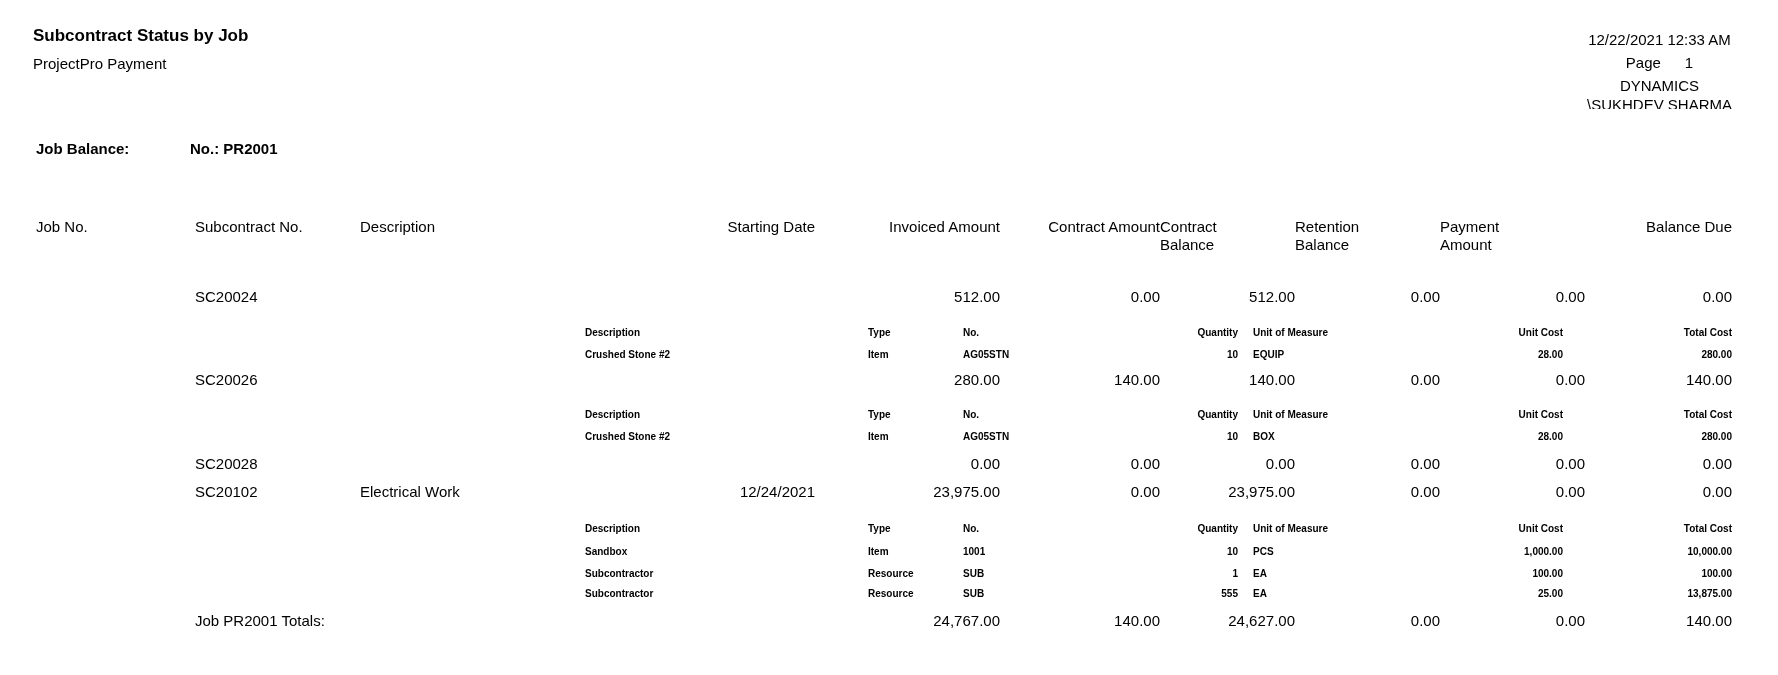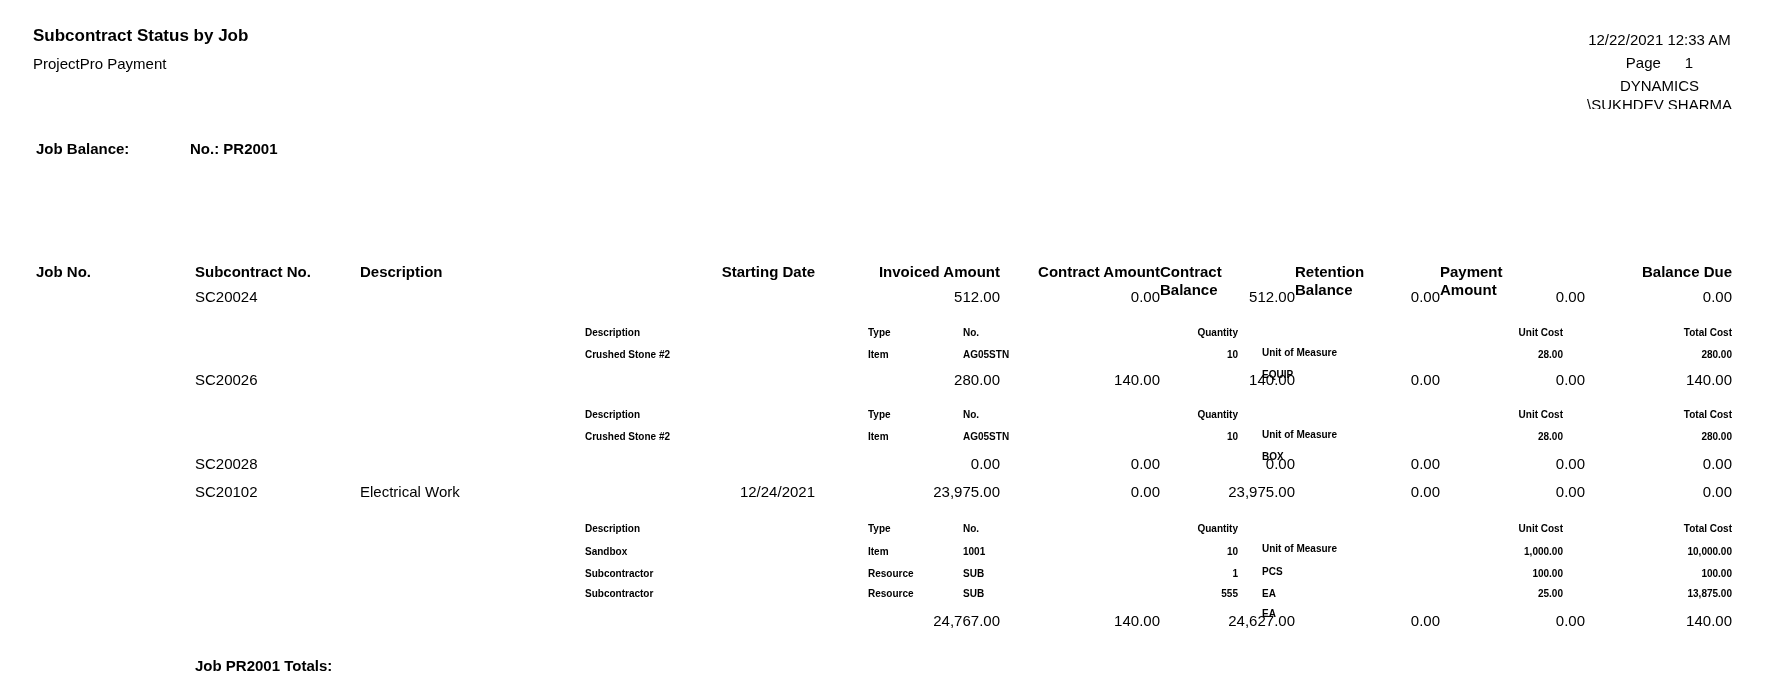--- a/index.html
+++ b/index.html
@@ -17,22 +17,22 @@
   .filter-row { position:absolute; left:0; top:140px; font-size:15px; font-weight:bold; }
   .filter-label { position:absolute; left:36px; white-space:nowrap; }
   .filter-value { position:absolute; left:190px; white-space:nowrap; }
 
   .row { position:absolute; left:0; width:1778px; display:grid; font-size:15px; }
   .mrow { grid-template-columns:159px 165px 230px 225px 185px 160px 135px 145px 145px 147px; padding-left:36px; }
   .srow { grid-template-columns:283px 95px 137px 138px 152px 173px 169px; padding-left:585px; font-size:10px; font-weight:bold; }
   .c { white-space:nowrap; overflow:visible; }
   .r { text-align:right; }
   .ctr { line-height:18px; }
-  .b { font-weight:bold;margin-top:45px; }
-  .uom { padding-left:24px;margin-top:20px; }
+  .b { font-weight:normal; }
+  .uom { padding-left:15px; }
 </style>
 </head>
 <body>
 
 <div class="page">
 
   <div class="title-block">
     <div class="report-title">Subcontract Status by Job</div>
     <div class="company-name">ProjectPro Payment</div>
   </div>

